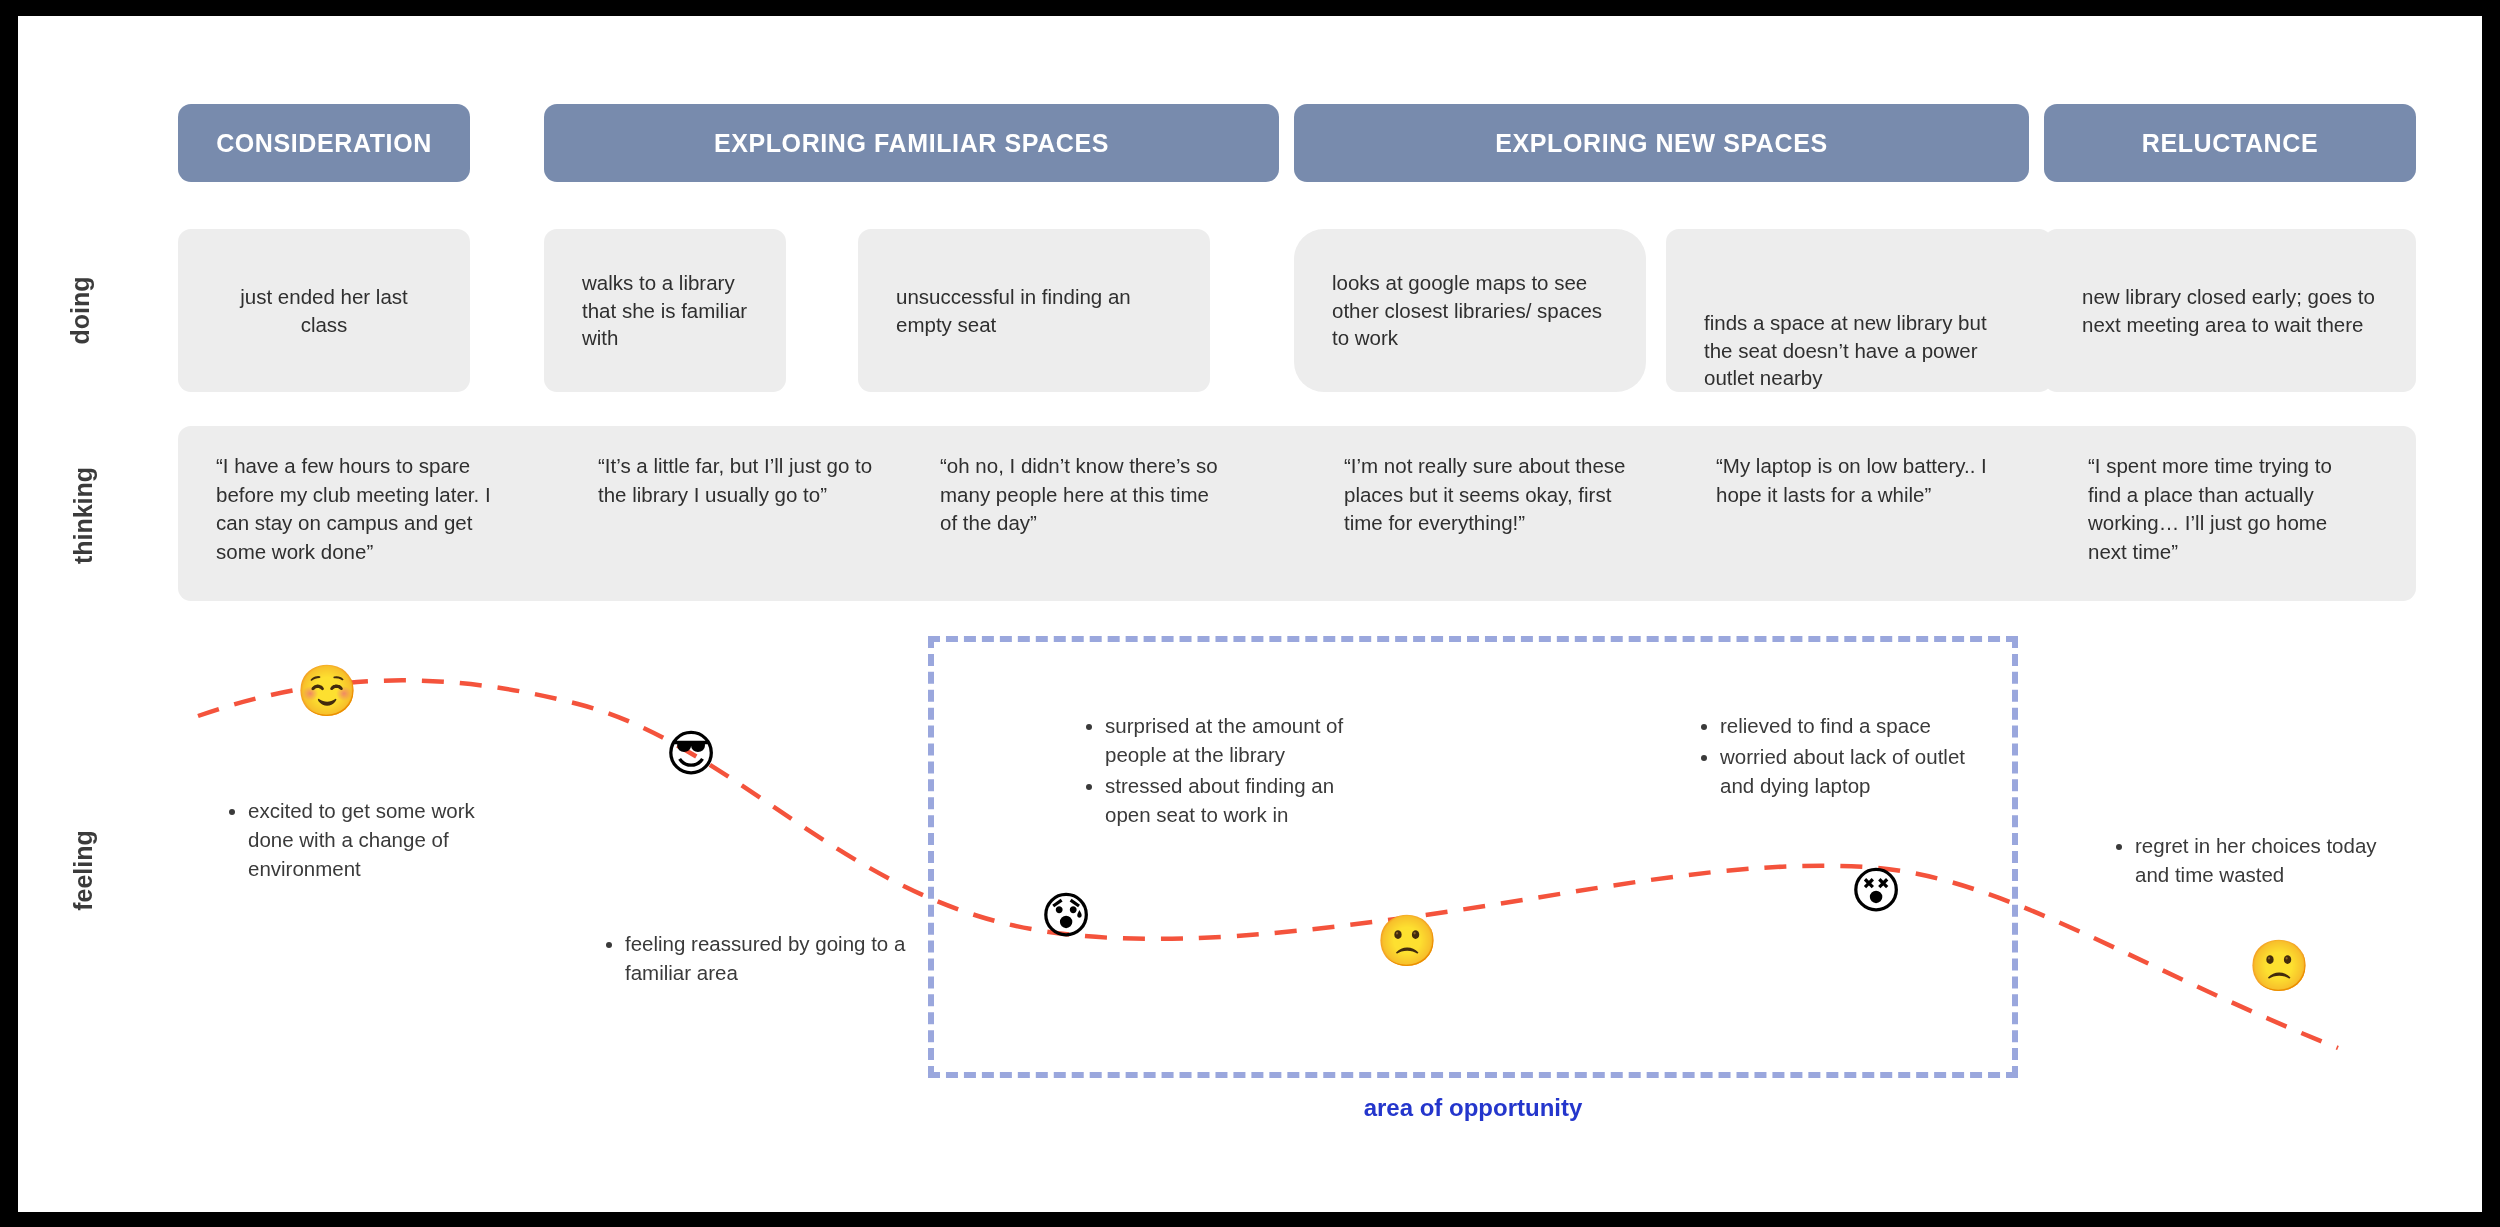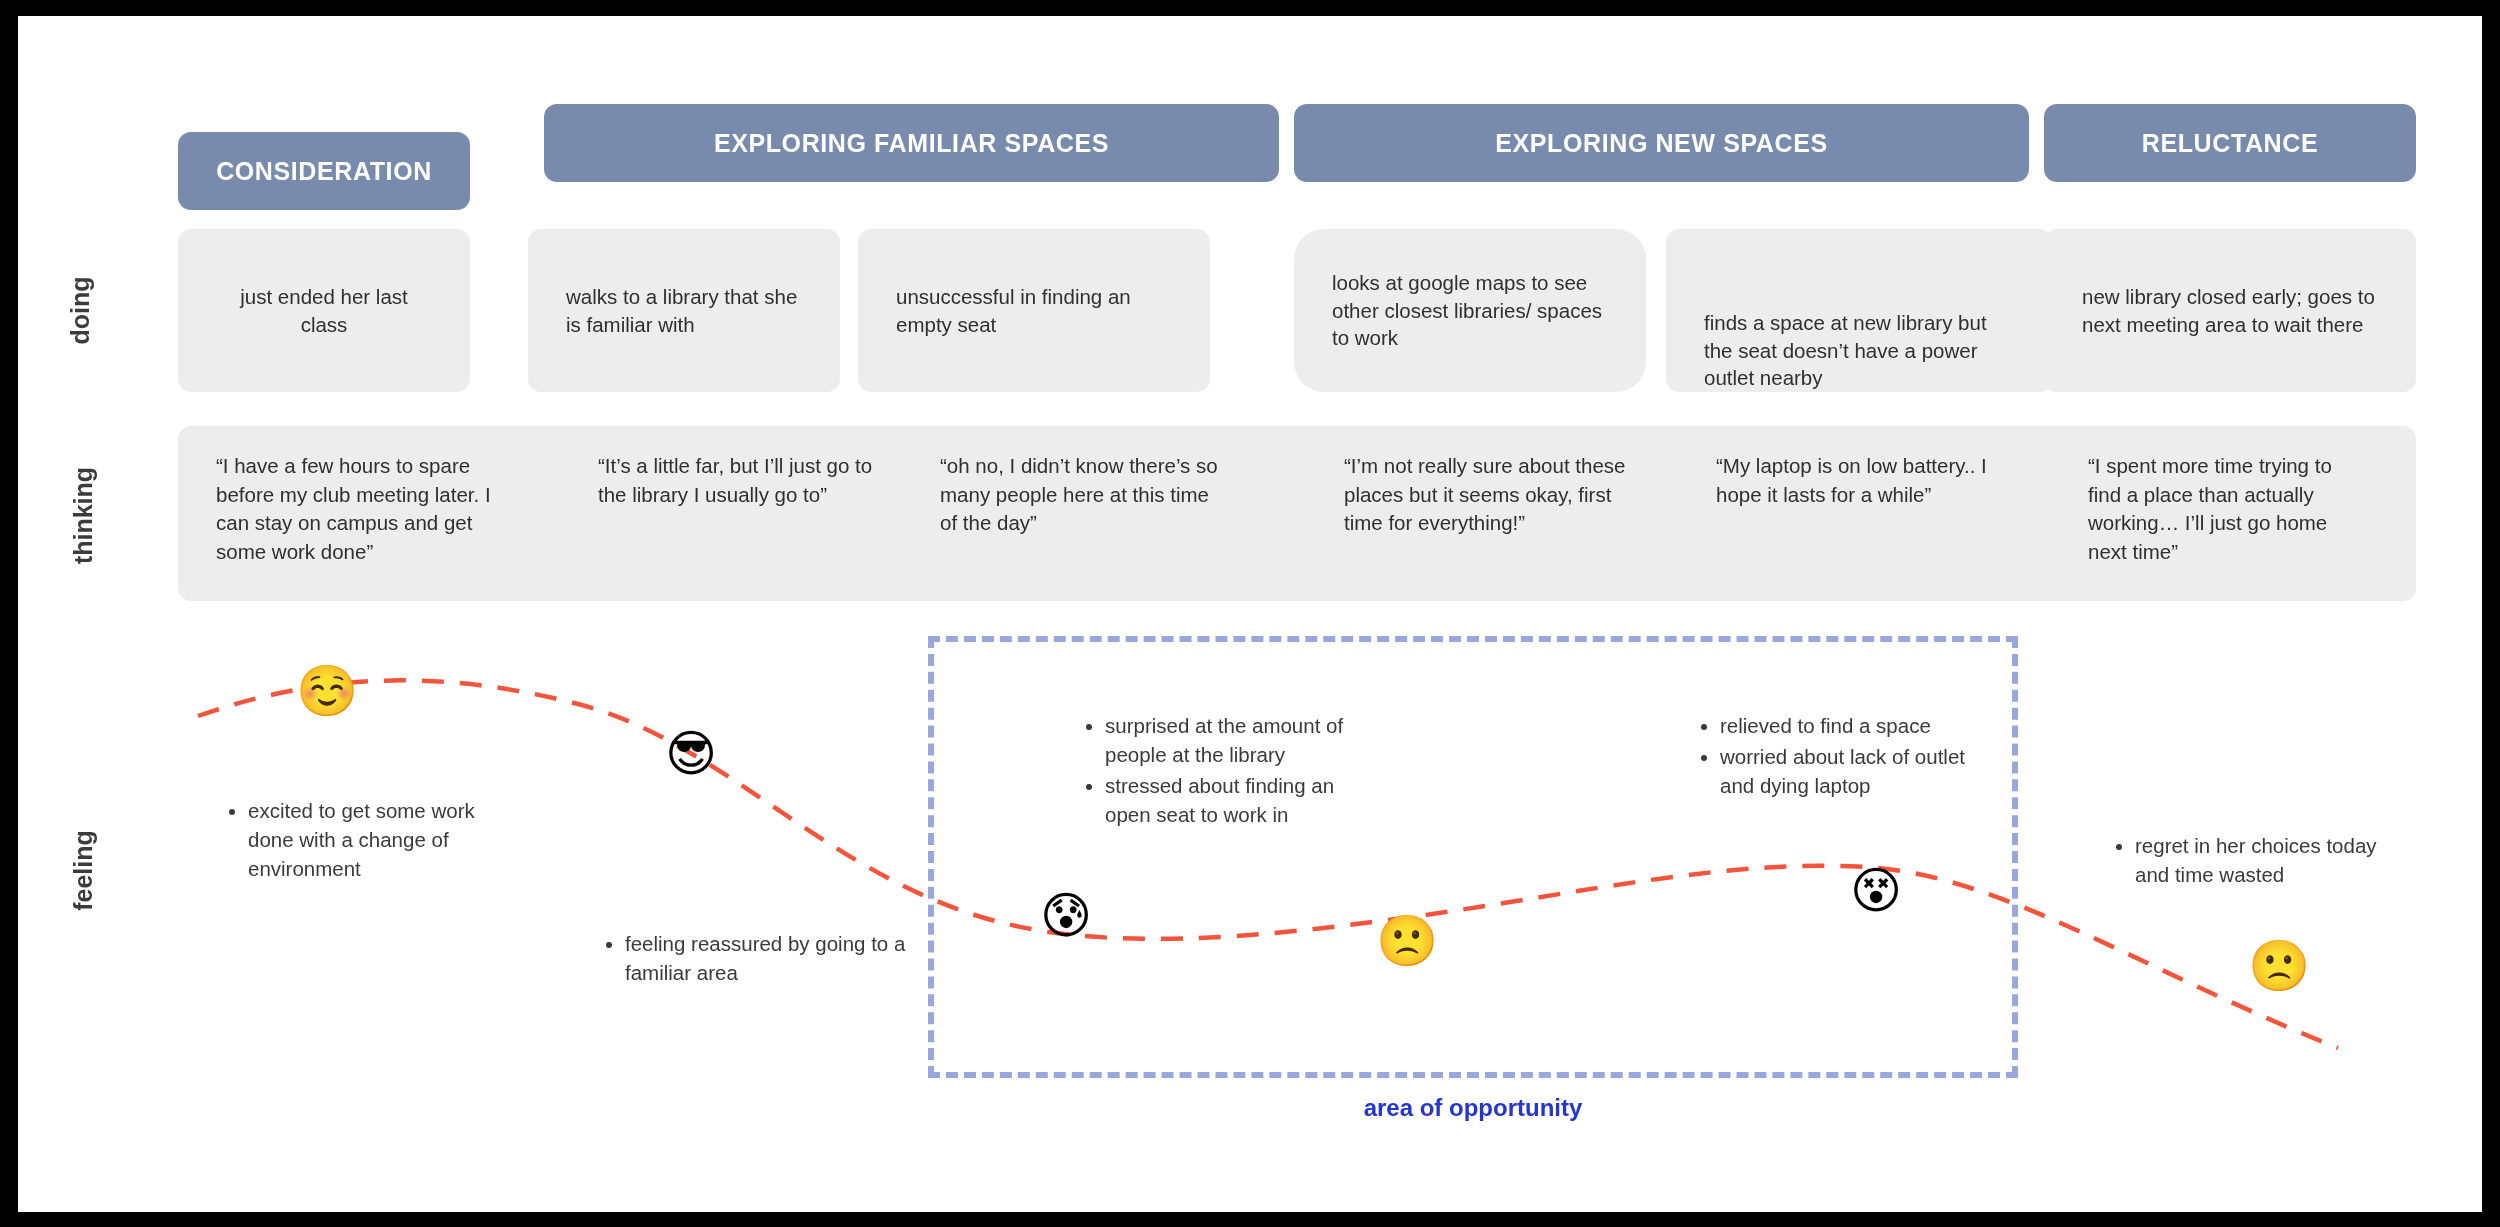--- a/index.html
+++ b/index.html
@@ -180,21 +180,21 @@
     font-family: "Liberation Sans", sans-serif;
     z-index: 3;
   }
 </style>
 </head>
 <body>
 
 <div id="frame">
 
   <div id="stage-row">
-    <div class="stage-bar" style="left:0px; width:292px;margin-top:28px;">
+    <div class="stage-bar" style="left:0px; width:292px;">
       <span class="stage-label">CONSIDERATION</span>
     </div>
     <div class="stage-bar" style="left:366px; width:735px;">
       <span class="stage-label">EXPLORING FAMILIAR SPACES</span>
     </div>
     <div class="stage-bar" style="left:1116px; width:735px;">
       <span class="stage-label">EXPLORING NEW SPACES</span>
     </div>
     <div class="stage-bar" style="left:1866px; width:372px;">
       <span class="stage-label">RELUCTANCE</span>
@@ -202,21 +202,21 @@
   </div>
 
   <div class="row-label" id="label-doing">doing</div>
   <div class="row-label" id="label-thinking">thinking</div>
   <div class="row-label" id="label-feeling">feeling</div>
 
   <div id="doing-row">
     <div class="doing-card centered" style="left:0px; width:292px;">
       <div class="doing-text">just ended her last class</div>
     </div>
-    <div class="doing-card" style="left:350px; width:312px;">
+    <div class="doing-card" style="left:366px; width:242px;">
       <div class="doing-text">walks to a library that she is familiar with</div>
     </div>
     <div class="doing-card" style="left:680px; width:352px;">
       <div class="doing-text">unsuccessful in finding an empty seat</div>
     </div>
     <div class="doing-card" style="left:1116px; width:352px;border-radius:30px;">
       <div class="doing-text">looks at google maps to see other closest libraries/ spaces to work</div>
     </div>
     <div class="doing-card" style="left:1488px; width:386px;align-items:flex-end;">
       <div class="doing-text">finds a space at new library but the seat doesn’t have a power outlet nearby</div>

